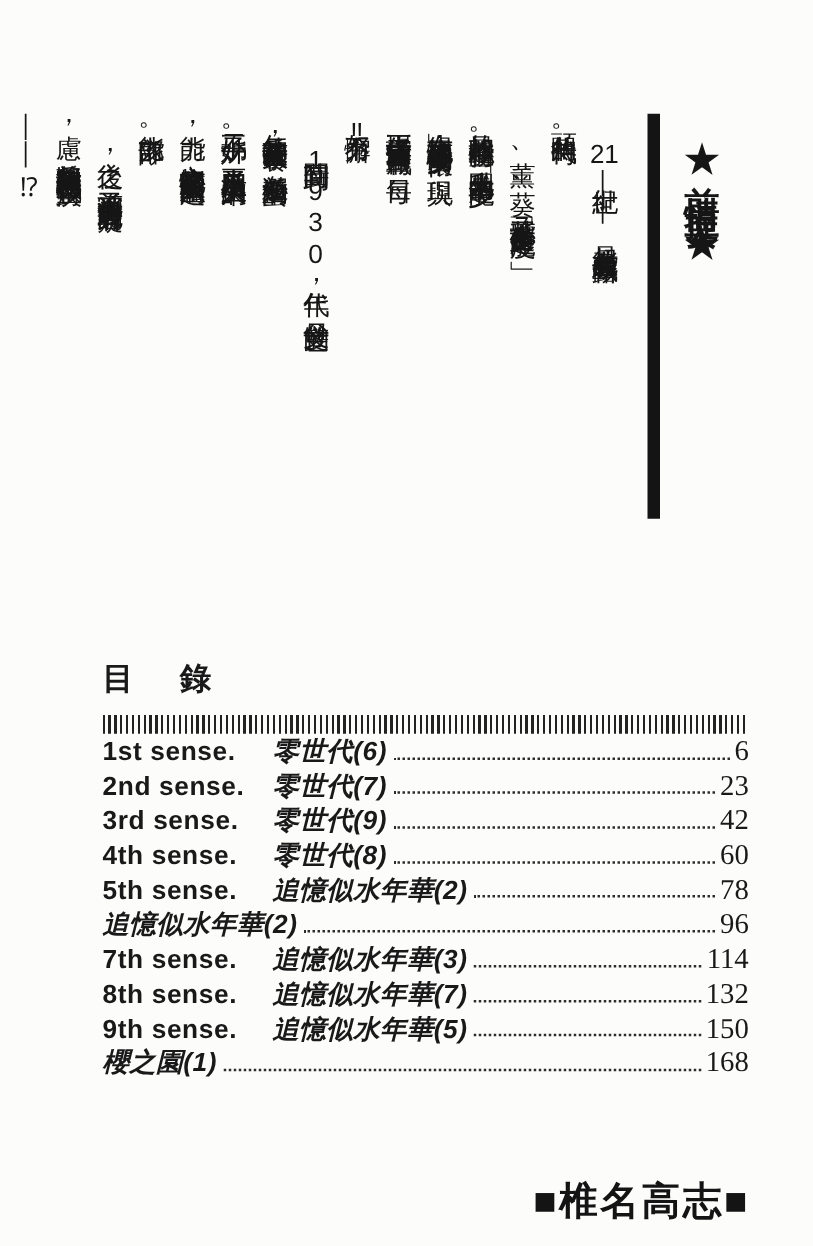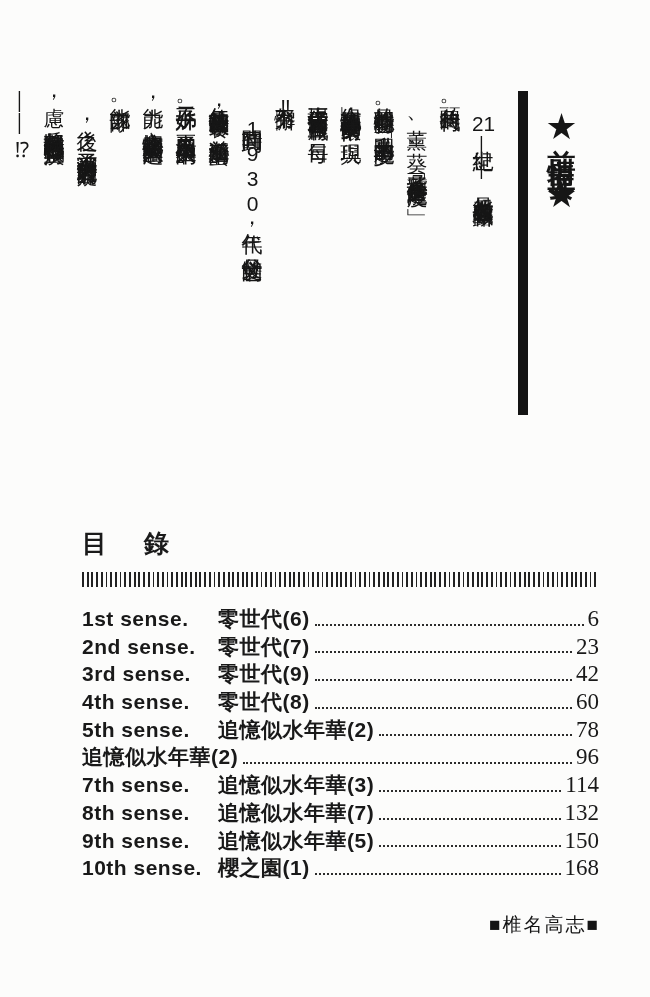--- a/index.html
+++ b/index.html
@@ -64,59 +64,60 @@
     font-weight:bold;
     letter-spacing:15px;
     margin-right:-15px;
     color:#1a1a1a;
   }
   .toc-stripes{
     margin-top:14px;
     height:15px;
     background:repeating-linear-gradient(90deg,#222 0,#222 1.8px,transparent 1.8px,transparent 4.7px);
   }
-  .toc-rows{ margin-top:18px; }
+  .toc-rows{ }
   .toc-row{
     display:flex;
     align-items:baseline;
     height:27.7px;
     font-size:21px;
     font-weight:600;
     color:#191919;
   }
   .toc-sense{
     flex:none;
     width:136px;
     letter-spacing:0.5px;
   }
   .toc-title{
     flex:none;
     white-space:nowrap;
     letter-spacing:0.5px;
+    font-style:italic;
   }
   .toc-leader{
     flex:1;
     align-self:flex-end;
     border-bottom:2.6px dotted #2c2c2c;
     margin:0 4px 7px 5px;
     min-width:10px;
   }
   .toc-page{
     flex:none;
     font-family:"Liberation Serif",serif;
     font-weight:normal;
     font-size:23px;
   }
 
   
   .author{
     position:absolute;
-    top:912px;right:50px;
-    font-size:19px;
-    font-weight:normal;
+    top:940px;right:50px;
+    font-size:31px;
+    font-weight:bold;
     letter-spacing:2px;
     color:#141414;
   }
 </style>
 </head>
 <body>
 
 <div class="page">
 
   <section class="synopsis">
@@ -191,21 +192,20 @@
           <span class="toc-leader"></span>
           <span class="toc-page">132</span>
         </div>
         <div class="toc-row">
           <span class="toc-sense">9th sense.</span>
           <span class="toc-title">追憶似水年華(5)</span>
           <span class="toc-leader"></span>
           <span class="toc-page">150</span>
         </div>
         <div class="toc-row">
-          <span class="toc-sense">10th sense.</span>
           <span class="toc-title">櫻之園(1)</span>
           <span class="toc-leader"></span>
           <span class="toc-page">168</span>
         </div>
       </div>
   </section>
 
   <div class="author">■椎名高志■</div>
 
 </div>

